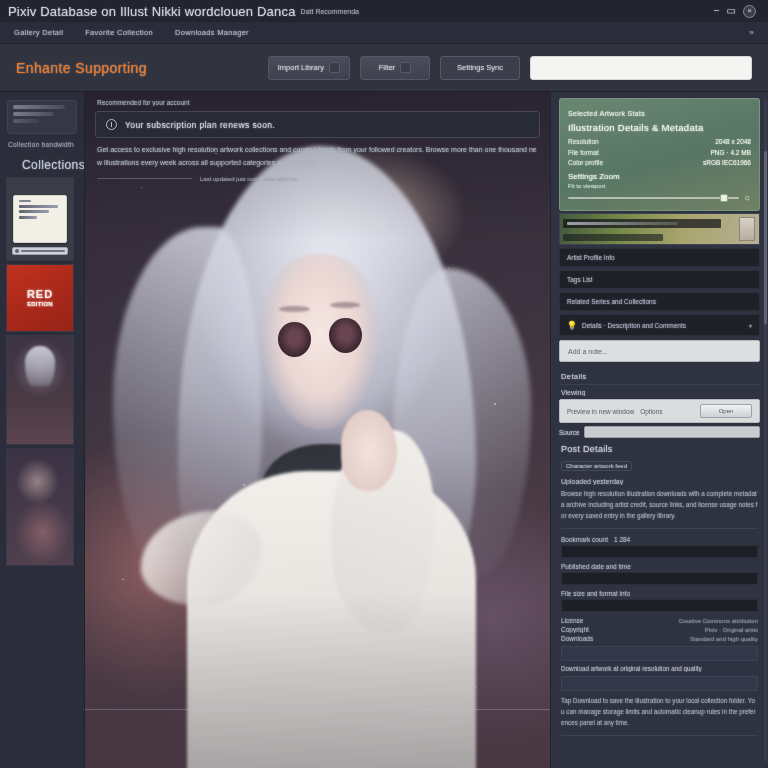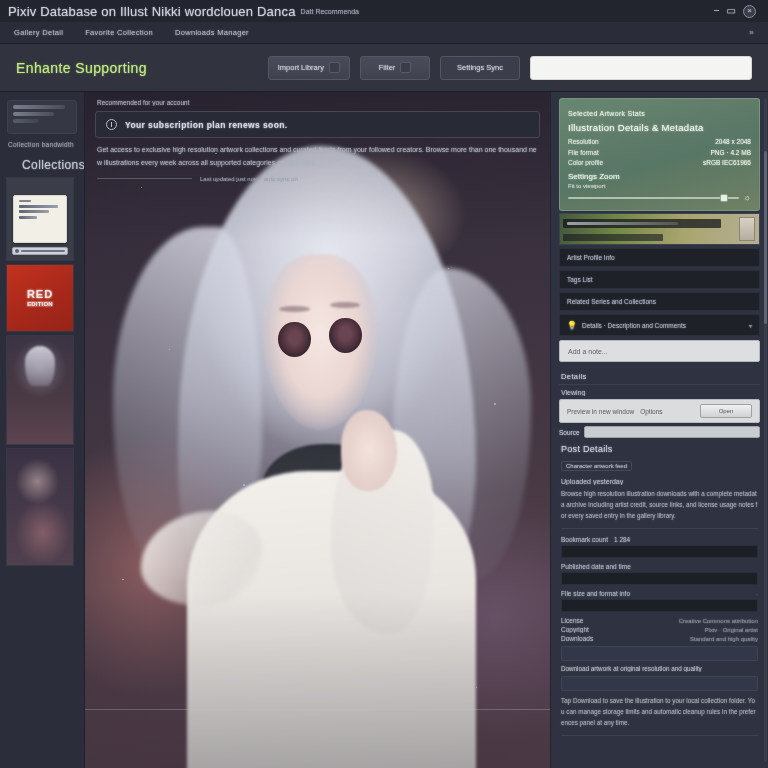--- a/index.html
+++ b/index.html
@@ -67,21 +67,21 @@
   
   .toolbar {
     height:48px; flex:0 0 48px;
     background:#31343f;
     display:flex; align-items:center;
     padding:0 16px; gap:10px;
     border-bottom:1px solid #1d1f28;
     position:relative; z-index:38;
   }
   .app-title {
-    font-size:14px; color:#bef264; letter-spacing:.4px;
+    font-size:14px; color:#f97316; letter-spacing:.4px;
     text-shadow:0 0 1.6px rgba(210,215,230,.7);
     white-space:nowrap;
   }
   .tb-spacer { flex:1; }
   .tb-btn {
     height:24px; min-width:70px;
     background:linear-gradient(#4a4d59,#3f424e);
     border:1px solid #545767; border-radius:3px;
     display:flex; align-items:center; justify-content:center; gap:5px;
     padding:0 9px;
@@ -518,21 +518,20 @@
     font-size:6.5px; color:#a9aebb; margin:1px 0 5px 2px;
     text-shadow:0 0 1.9px rgba(168,174,192,.85);
     white-space:nowrap; overflow:hidden;
   }
   .notice {
     background:rgba(40,43,54,.88);
     border:1px solid #434756; border-radius:3px;
     padding:7px 10px;
     display:flex; align-items:center; gap:8px;
     margin-bottom:6px;
-    font-weight:bold;
   }
   .notice .n-ic {
     width:11px; height:11px; border-radius:50%;
     border:1.3px solid #b9bec9; flex:0 0 auto;
     position:relative;
   }
   .notice .n-ic::after {
     content:""; position:absolute; left:4px; top:2px;
     width:1.3px; height:5px; background:#b9bec9;
   }

